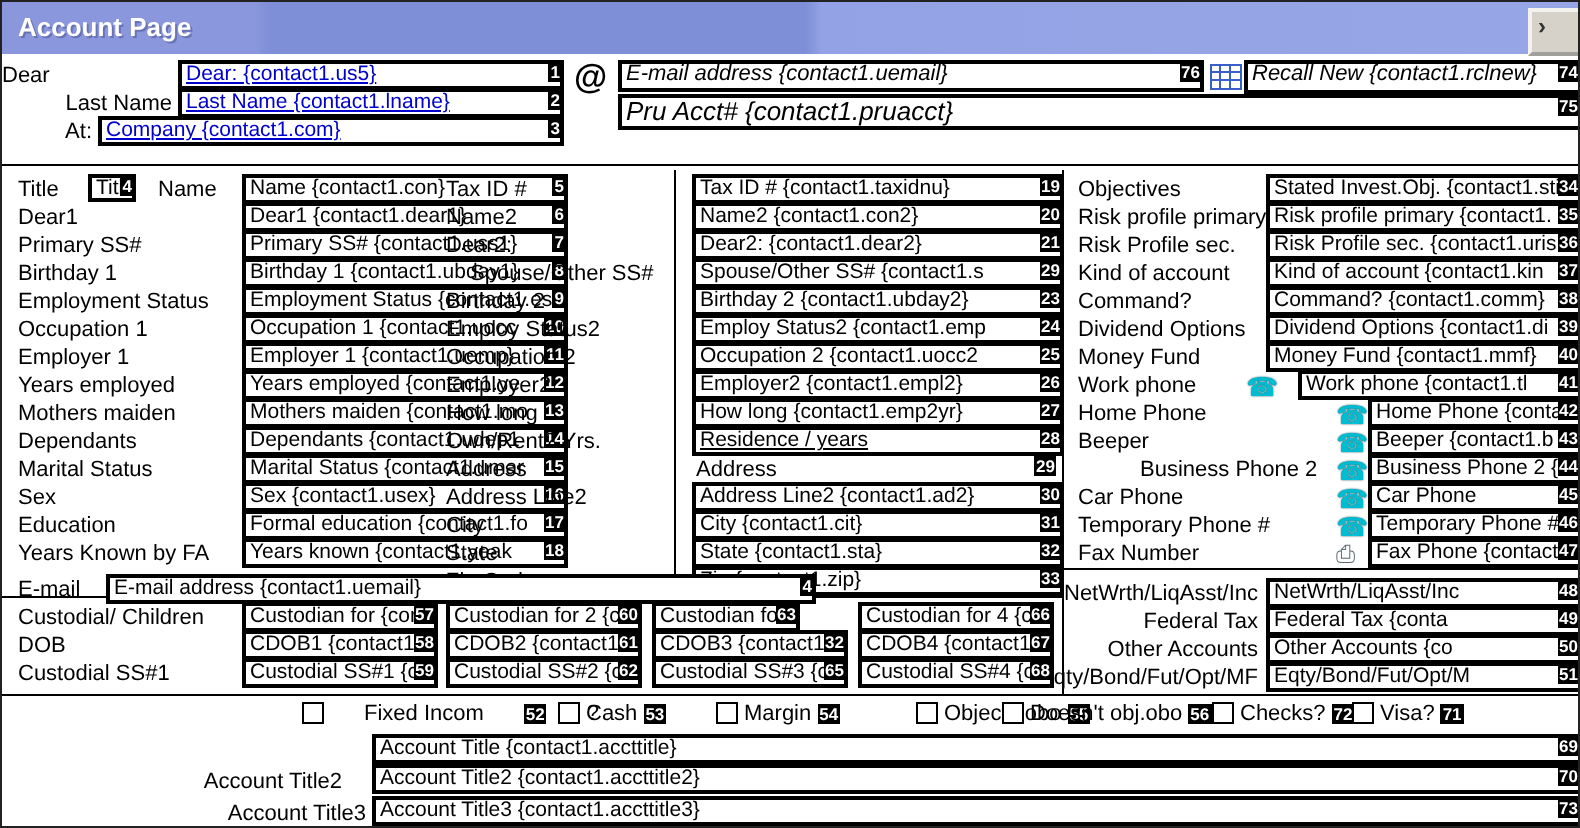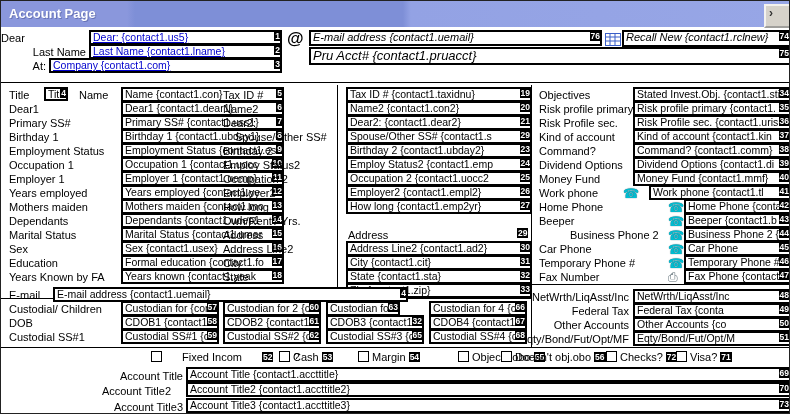--- a/index.html
+++ b/index.html
@@ -119,20 +119,21 @@
     <div class="fb" style="left: 345px; top: 142px; width: 186px; height: 15px;"><span class="ft">Birthday 2 {contact1.ubday2}</span><span class="bdg">23</span></div>
     <div class="lbl" style="left: 222px; top: 158px;">Employ Status2</div>
     <div class="fb" style="left: 345px; top: 156px; width: 186px; height: 15px;"><span class="ft">Employ Status2 {contact1.emp</span><span class="bdg">24</span></div>
     <div class="lbl" style="left: 222px; top: 172px;">Occupation 2</div>
     <div class="fb" style="left: 345px; top: 170px; width: 186px; height: 15px;"><span class="ft">Occupation 2 {contact1.uocc2</span><span class="bdg">25</span></div>
     <div class="lbl" style="left: 222px; top: 186px;">Employer2</div>
     <div class="fb" style="left: 345px; top: 184px; width: 186px; height: 15px;"><span class="ft">Employer2 {contact1.empl2}</span><span class="bdg">26</span></div>
     <div class="lbl" style="left: 222px; top: 200px;">How long</div>
     <div class="fb" style="left: 345px; top: 198px; width: 186px; height: 15px;"><span class="ft">How long {contact1.emp2yr}</span><span class="bdg">27</span></div>
     <div class="lbl" style="left: 222px; top: 214px;">Own/Rent? Yrs.</div>
+    <div class="fb" style="left: 345px; top: 212px; width: 186px; height: 15px;"><span class="ft" style="text-decoration: underline;">Residence / years</span><span class="bdg">28</span></div>
     <div class="lbl" style="left: 222px; top: 228px;">Address</div>
     <div class="lbl" style="left: 347px; top: 228px;">Address</div>
     <div class="bdgf" style="position: absolute; left: 516px; top: 227px;">29</div>
     <div class="lbl" style="left: 222px; top: 242px;">Address Line2</div>
     <div class="fb" style="left: 345px; top: 240px; width: 186px; height: 15px;"><span class="ft">Address Line2 {contact1.ad2}</span><span class="bdg">30</span></div>
     <div class="lbl" style="left: 222px; top: 256px; text-align: right;">City</div>
     <div class="fb" style="left: 345px; top: 254px; width: 186px; height: 15px;"><span class="ft">City {contact1.cit}</span><span class="bdg">31</span></div>
     <div class="lbl" style="left: 222px; top: 270px;">State</div>
     <div class="fb" style="left: 345px; top: 268px; width: 186px; height: 15px;"><span class="ft">State {contact1.sta}</span><span class="bdg">32</span></div>
     <div class="lbl" style="left: 222px; top: 284px;">Zip Code</div>
@@ -232,19 +233,18 @@
       <span></span>
     </div>
     <div class="cbrow" style="left: 675px; top: 349px; height: 13px;">
       <div class="cbx"></div>
       <span>Visa?</span>
       <span class="bdgf">71</span>
       <span></span>
     </div>
     <div class="lbl" style="left: 8px; top: 288px;">E-mail</div>
     <div class="fb" style="left: 52px; top: 286px; width: 355px; height: 15px;"><span class="ft">E-mail address {contact1.uemail}</span><span class="bdg">4</span></div>
-    <div class="lbl" style="left: 60px; top: 369px; width: 122px; text-align: right;">Account Title</div>
     <div class="fb" style="left: 185px; top: 366px; width: 605px; height: 15px;"><span class="ft">Account Title {contact1.accttitle}</span><span class="bdg">69</span></div>
     <div class="lbl" style="left: 48px; top: 384px; width: 122px; text-align: right;">Account Title2</div>
     <div class="fb" style="left: 185px; top: 381px; width: 605px; height: 15px;"><span class="ft">Account Title2 {contact1.accttitle2}</span><span class="bdg">70</span></div>
     <div class="lbl" style="left: 60px; top: 400px; width: 122px; text-align: right;">Account Title3</div>
     <div class="fb" style="left: 185px; top: 397px; width: 605px; height: 15px;"><span class="ft">Account Title3 {contact1.accttitle3}</span><span class="bdg">73</span></div>
   </div>
 
 </body></html>

